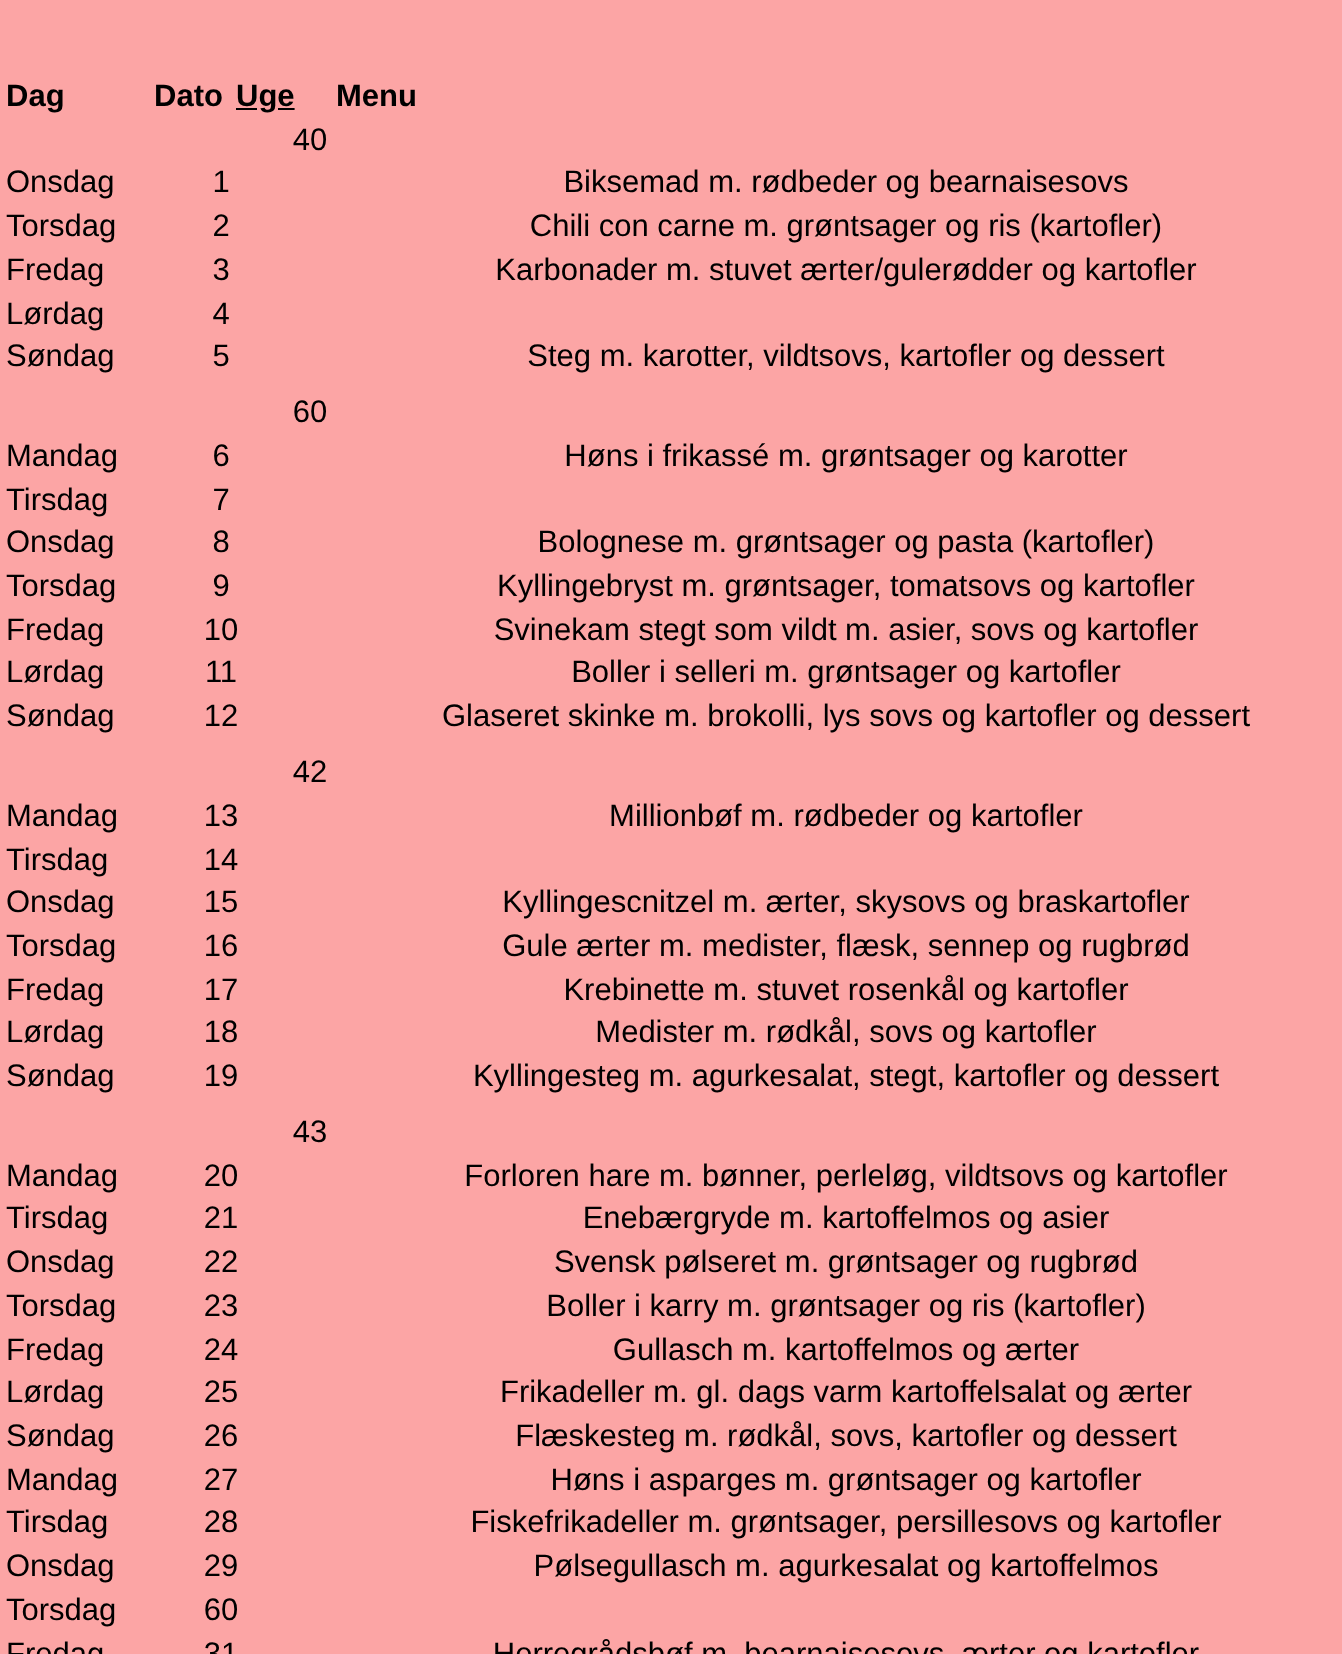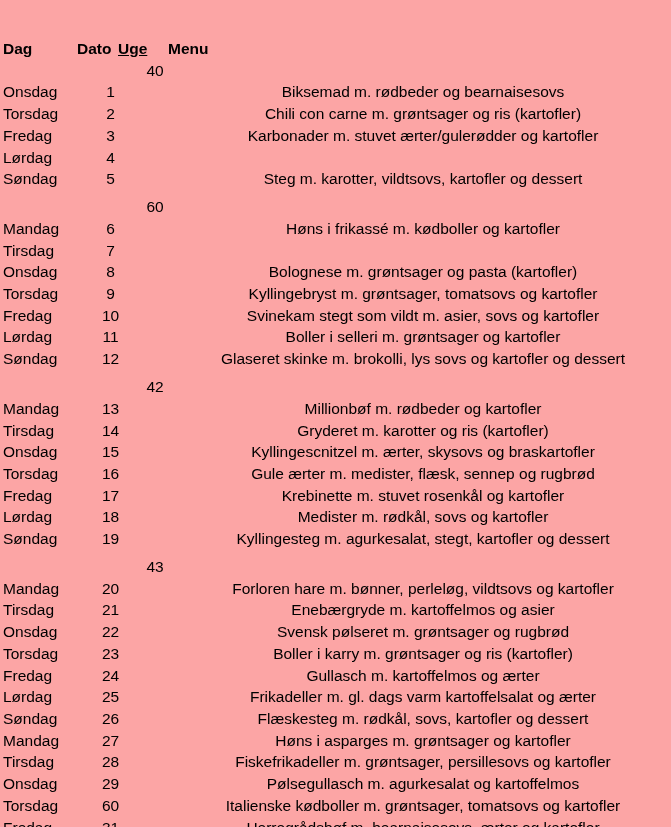--- a/index.html
+++ b/index.html
@@ -94,21 +94,21 @@
     <div class="row week-row">
       <span class="col-day"></span>
       <span class="col-date"></span>
       <span class="col-week">60</span>
     </div>
     <div class="rows">
   <div class="row day-row">
     <span class="col-day">Mandag</span>
     <span class="col-date">6</span>
     <span class="col-week"></span>
-    <span class="col-menu">Høns i frikassé m. kødboller og kartofler</span>
+    <span class="col-menu">Høns i frikassé m. grøntsager og karotter</span>
   </div>
 
   <div class="row day-row">
     <span class="col-day">Tirsdag</span>
     <span class="col-date">7</span>
     <span class="col-week"></span>
   </div>
 
   <div class="row day-row">
     <span class="col-day">Onsdag</span>
@@ -158,21 +158,20 @@
     <span class="col-day">Mandag</span>
     <span class="col-date">13</span>
     <span class="col-week"></span>
     <span class="col-menu">Millionbøf m. rødbeder og kartofler</span>
   </div>
 
   <div class="row day-row">
     <span class="col-day">Tirsdag</span>
     <span class="col-date">14</span>
     <span class="col-week"></span>
-    <span class="col-menu">Gryderet m. karotter og ris (kartofler)</span>
   </div>
 
   <div class="row day-row">
     <span class="col-day">Onsdag</span>
     <span class="col-date">15</span>
     <span class="col-week"></span>
     <span class="col-menu">Kyllingescnitzel m. ærter, skysovs og braskartofler</span>
   </div>
 
   <div class="row day-row">
@@ -283,21 +282,20 @@
     <span class="col-day">Onsdag</span>
     <span class="col-date">29</span>
     <span class="col-week"></span>
     <span class="col-menu">Pølsegullasch m. agurkesalat og kartoffelmos</span>
   </div>
 
   <div class="row day-row">
     <span class="col-day">Torsdag</span>
     <span class="col-date">60</span>
     <span class="col-week"></span>
-    <span class="col-menu">Italienske kødboller m. grøntsager, tomatsovs og kartofler</span>
   </div>
 
   <div class="row day-row">
     <span class="col-day">Fredag</span>
     <span class="col-date">31</span>
     <span class="col-week"></span>
     <span class="col-menu">Herregrådsbøf m. bearnaisesovs, ærter og kartofler</span>
   </div>
 </div>
   </section>

